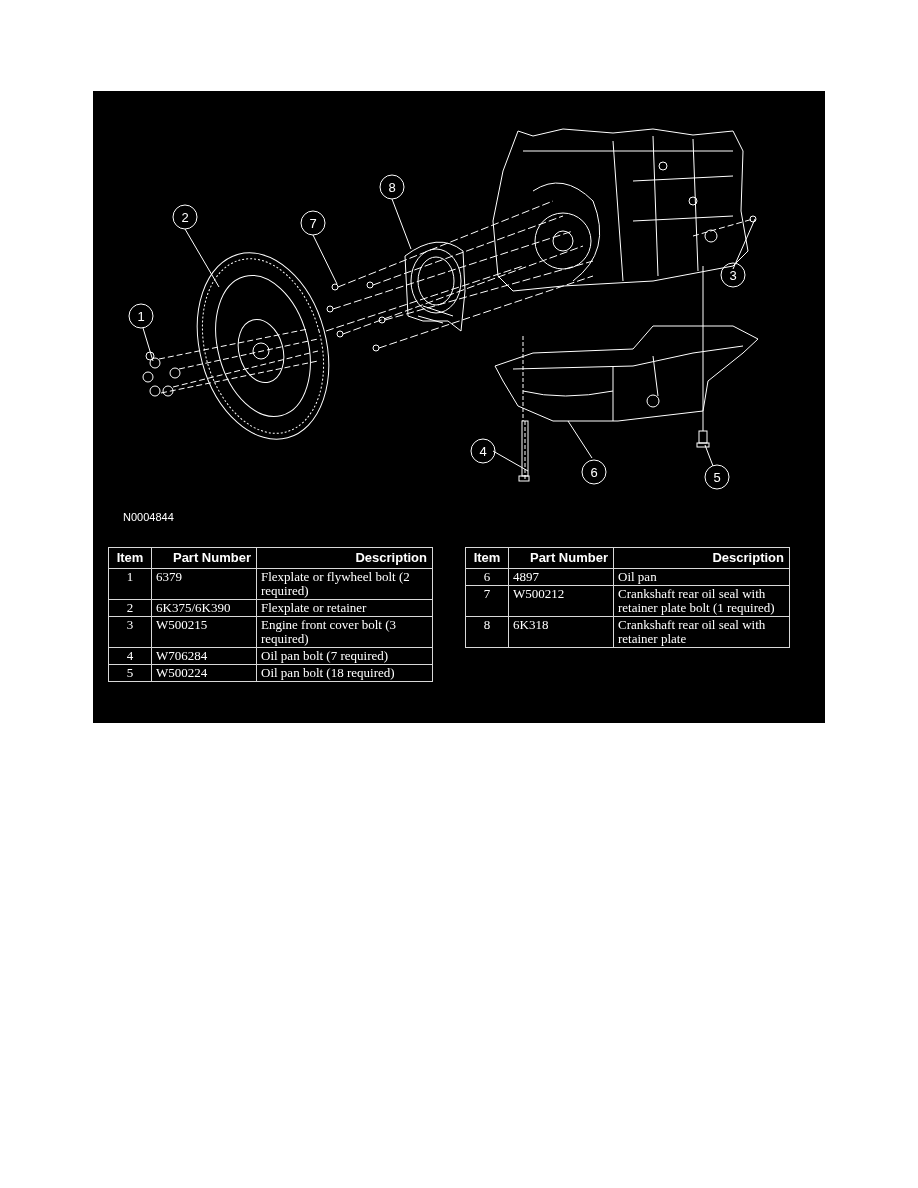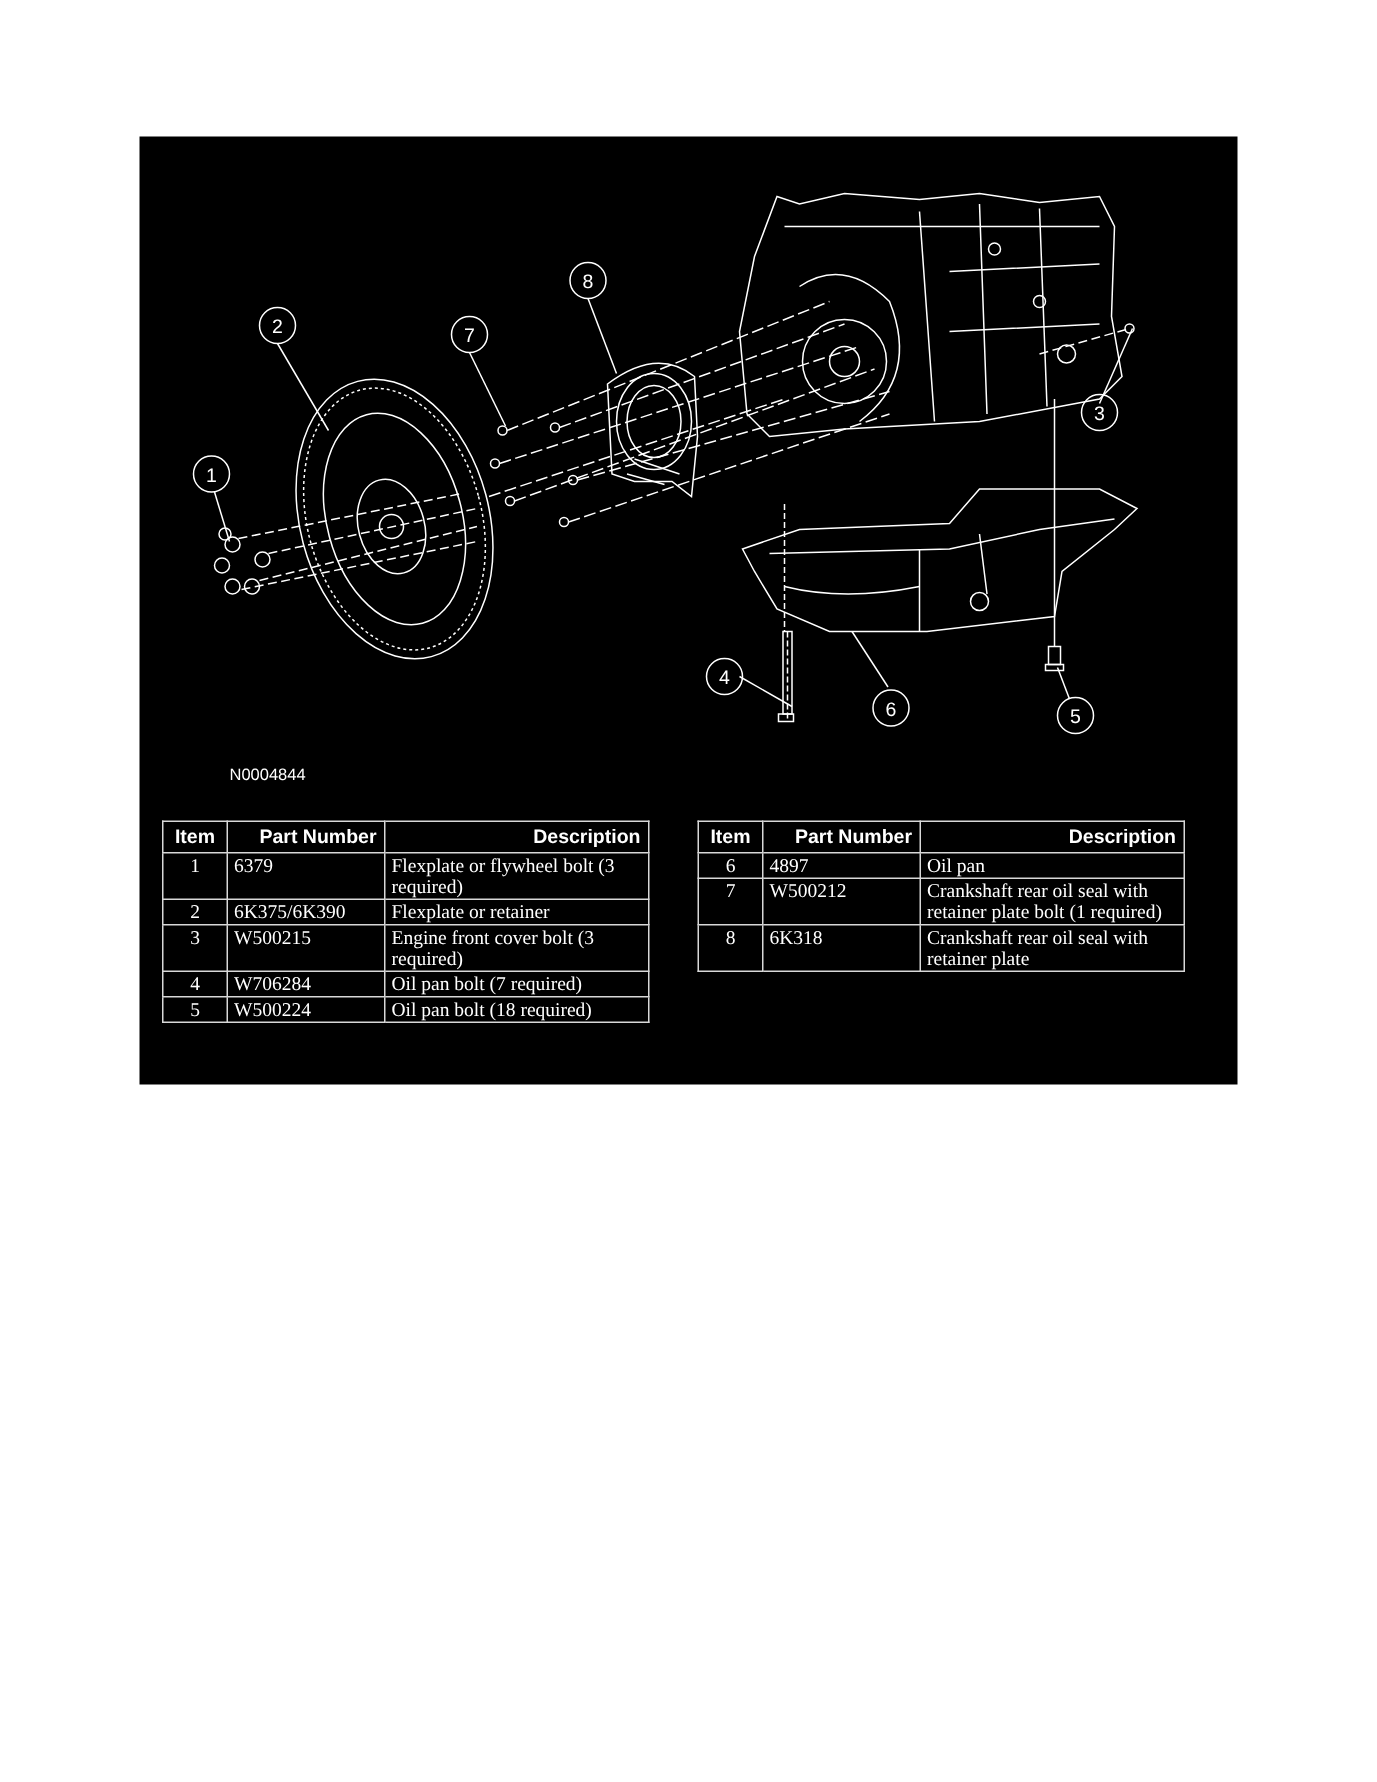--- a/index.html
+++ b/index.html
@@ -4,21 +4,21 @@
 <style>
   html, body { margin: 0; padding: 0; background: #ffffff; }
   body { width: 918px; height: 1188px; position: relative; overflow: hidden; }
   .panel {
     position: absolute; left: 93px; top: 91px; width: 732px; height: 632px;
     background: #000000;
   }
   .diagram { position: absolute; left: 0; top: 0; width: 732px; height: 420px; }
   .fig-id {
     position: absolute; left: 30px; top: 420px;
-    font-family: "Liberation Sans", sans-serif; font-size: 11px; color: #ffffff; margin-left: 30px;
+    font-family: "Liberation Sans", sans-serif; font-size: 11px; color: #ffffff;
   }
   table.parts {
     position: absolute; border-collapse: collapse; color: #ffffff;
     font-family: "Liberation Serif", serif; font-size: 13px;
   }
   table.parts th, table.parts td {
     border: 1px solid #d8d8d8; padding: 1px 4px 1px 4px; vertical-align: top; line-height: 14px; margin-left: 42px;
   }
   table.parts th {
     font-family: "Liberation Sans", sans-serif; font-weight: bold; font-size: 13px;
@@ -146,21 +146,21 @@
   <table class="parts" id="t1">
     <tbody>
         <tr>
       <th class="c-item">Item</th>
       <th class="c-part">Part Number</th>
       <th class="c-desc">Description</th>
     </tr>
     <tr style="height:30px">
       <td class="c-item">1</td>
       <td class="c-part">6379</td>
-      <td class="c-desc">Flexplate or flywheel bolt (3 required)</td>
+      <td class="c-desc">Flexplate or flywheel bolt (2 required)</td>
     </tr>
     <tr>
       <td class="c-item">2</td>
       <td class="c-part">6K375/6K390</td>
       <td class="c-desc">Flexplate or retainer</td>
     </tr>
     <tr style="height:30px">
       <td class="c-item">3</td>
       <td class="c-part">W500215</td>
       <td class="c-desc">Engine front cover bolt (3 required)</td>

